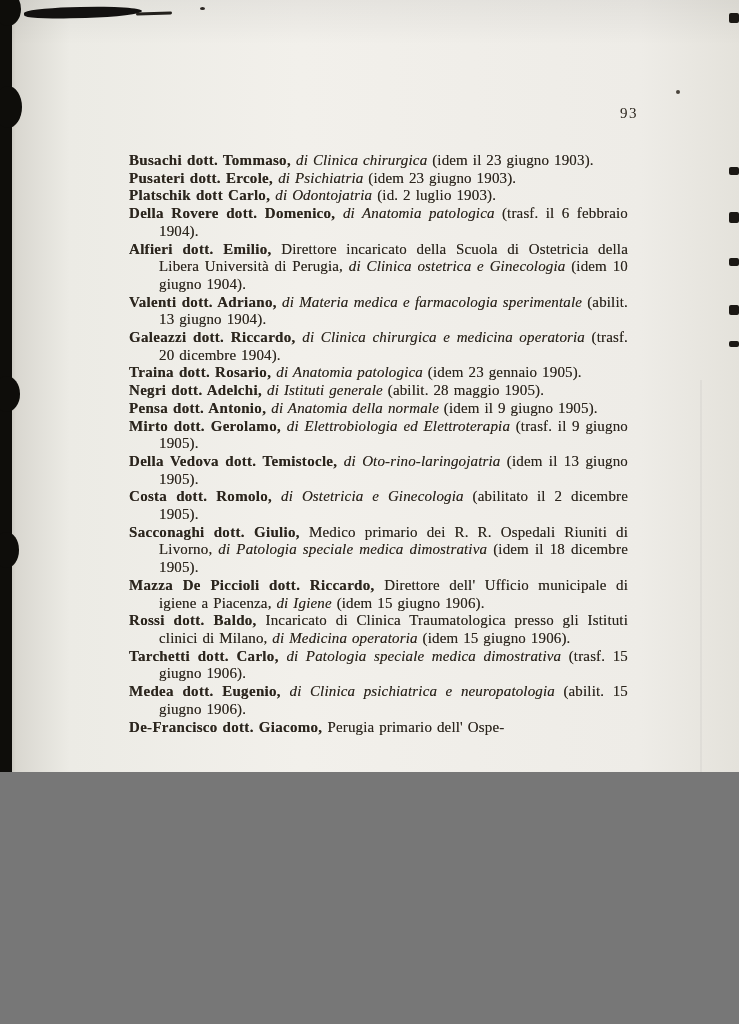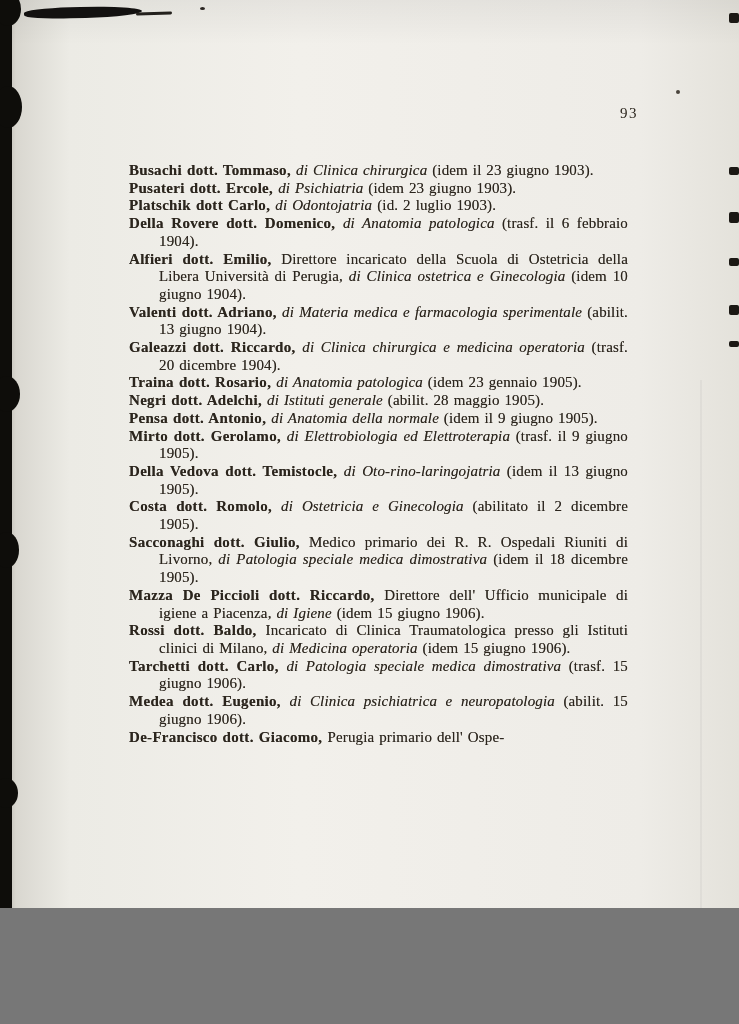--- a/index.html
+++ b/index.html
@@ -3,21 +3,21 @@
 <meta charset="utf-8">
 <title>Scanned book page 93</title>
 <style>
   :root{
     --ink:#2b251d;
     --paper:#f0eee9;
   }
   html,body{margin:0;padding:0;background:#777;}
   .scan-page{
     position:relative;
-    width:739px;height:908px;
+    width:739px;height:772px;
     margin:0 auto;
     overflow:hidden;
     font-family:"Liberation Serif","DejaVu Serif",serif;
     color:var(--ink);
     background:
       linear-gradient(180deg, rgba(0,0,0,0.05) 0, rgba(0,0,0,0) 45px, rgba(0,0,0,0) 930px, rgba(0,0,0,0.06) 1024px),
       linear-gradient(90deg, #a8a59d 0px, #d9d7d0 16px, #ecebe5 70px, #f2f0eb 300px, #eeece7 640px, #e4e2db 739px);
   }
 
   
@@ -50,21 +50,21 @@
   .ink-dot{left:676px;top:90px;width:4px;height:4px;border-radius:50%;background:#4a443c;}
   .fold-line{left:700px;top:380px;width:2px;height:610px;background:rgba(0,0,0,0.035);}
 
   
   .page-number{
     position:absolute;left:620px;top:105px;
     font-size:15px;letter-spacing:1.5px;
     color:var(--ink);
   }
   .text-block{
-    position:absolute;left:129px;top:162px;width:499px;
+    position:absolute;left:129px;top:152px;width:499px;
     font-size:15px;line-height:17.7px;
     letter-spacing:0.15px;word-spacing:1px;
     text-align:justify;
     text-shadow:0 0 0.45px rgba(43,37,29,0.55);
   }
   .entry{margin:0;padding-left:30px;text-indent:-30px;}
   .seg-bold{font-weight:700;letter-spacing:0.3px;}
   .seg-italic{font-style:italic;}
   .seg-plain{}
 </style>

